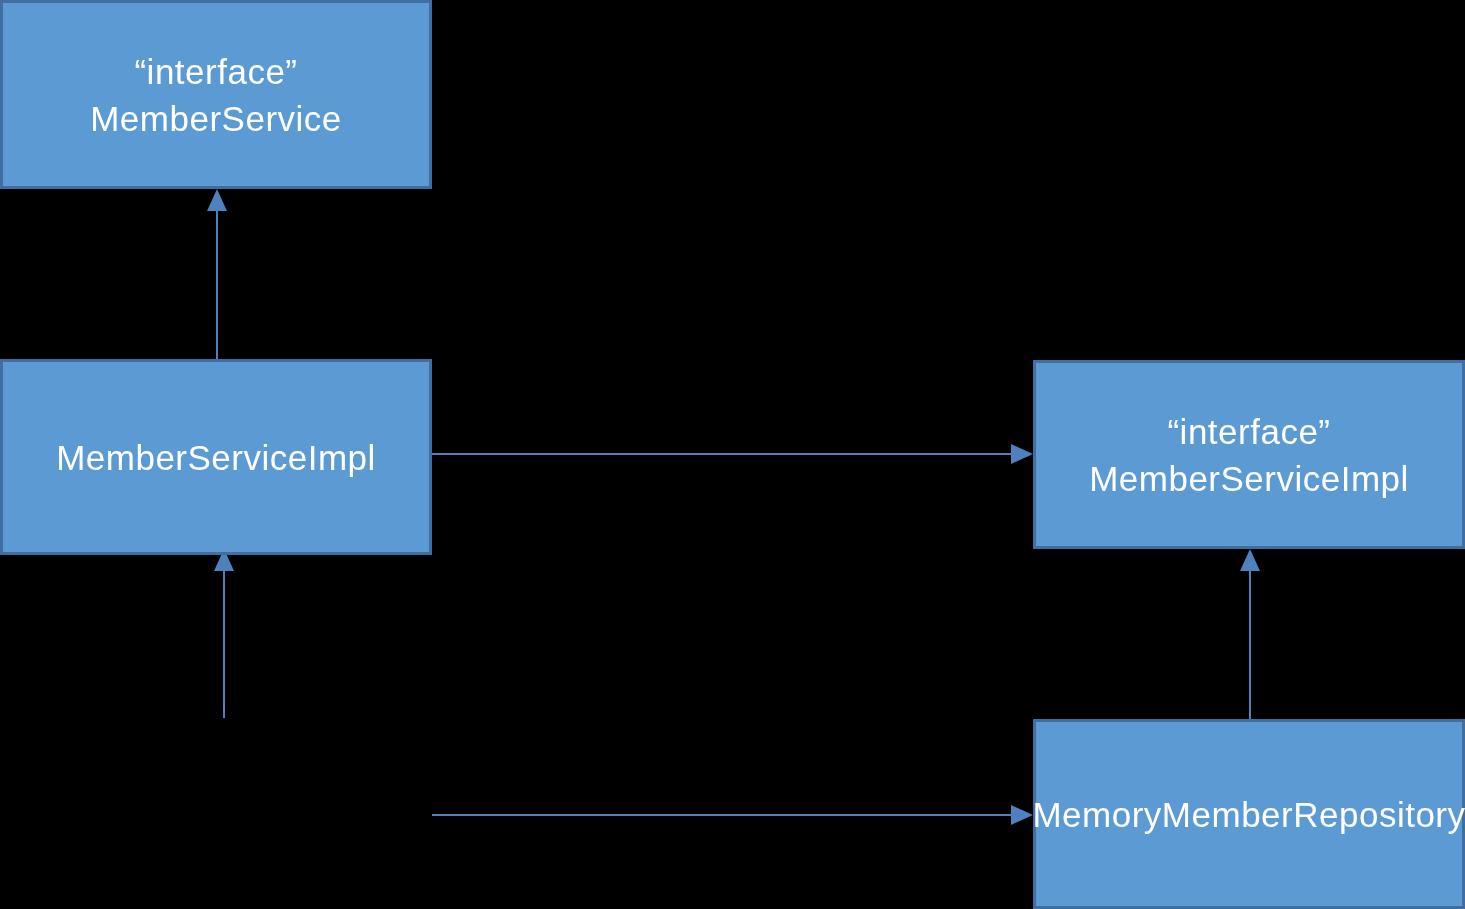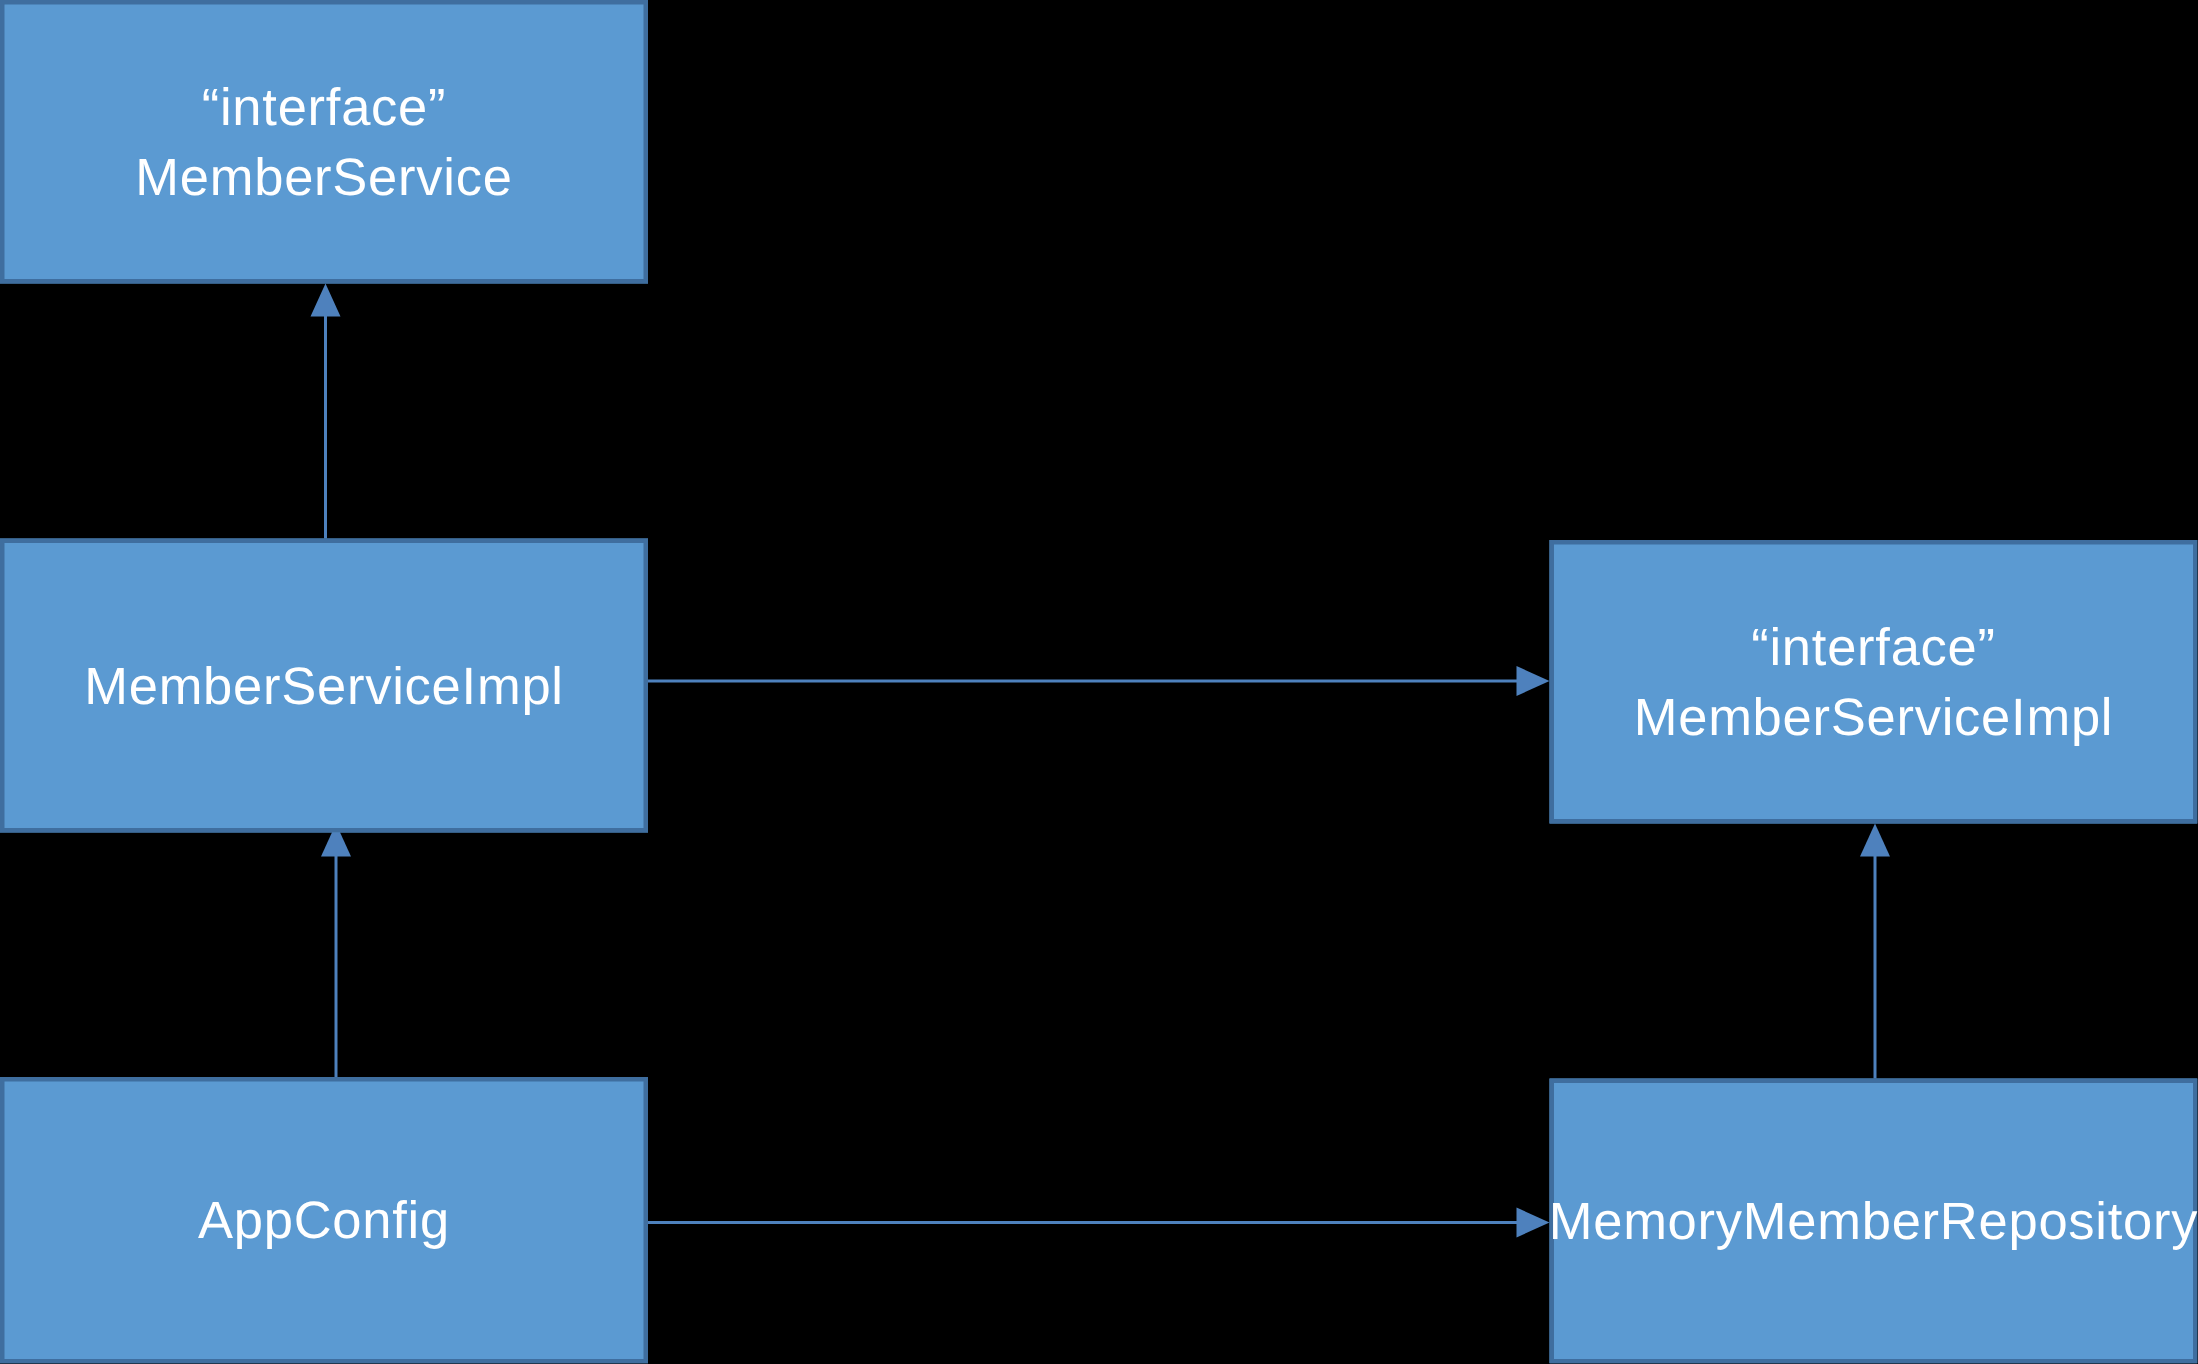--- a/index.html
+++ b/index.html
@@ -85,23 +85,20 @@
 
   <div class="node" id="n-member-service">
     <span>“interface”</span>
     <span>MemberService</span>
   </div>
 
   <div class="node" id="n-member-service-impl">
     <span>MemberServiceImpl</span>
   </div>
 
-  <div class="node" id="n-app-config">
-    <span>AppConfig</span>
-  </div>
 
   <div class="node" id="n-member-repository">
     <span>“interface”</span>
     <span>MemberServiceImpl</span>
   </div>
 
   <div class="node" id="n-memory-member-repository">
     <span>MemoryMemberRepository</span>
   </div>
 

